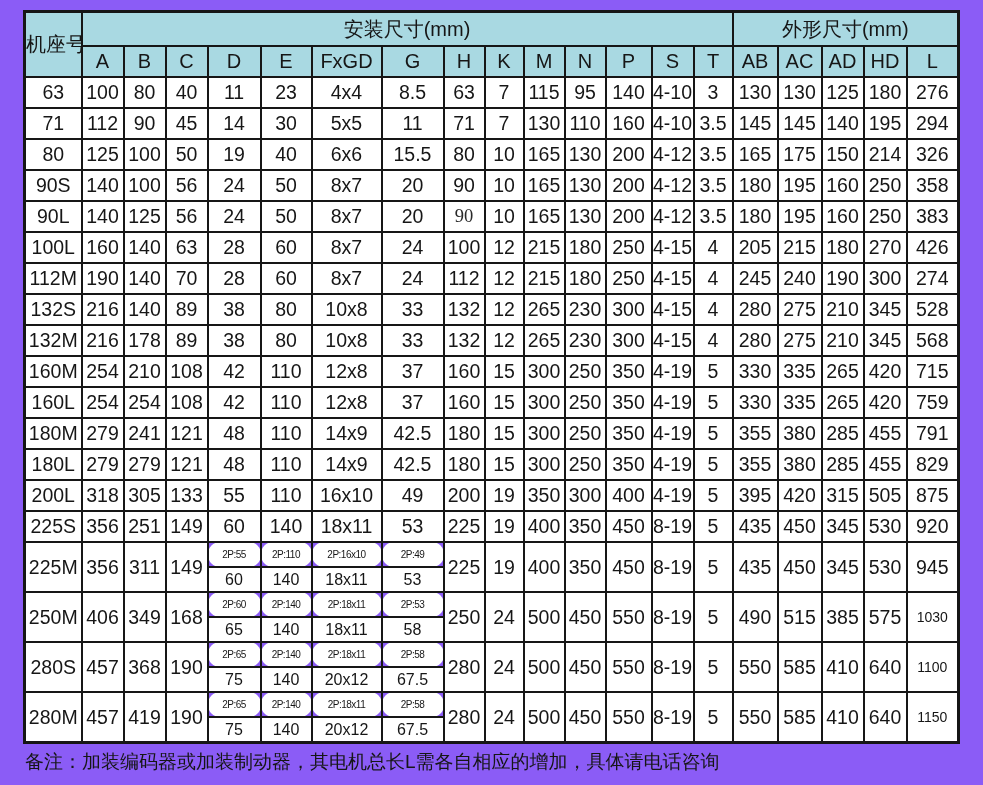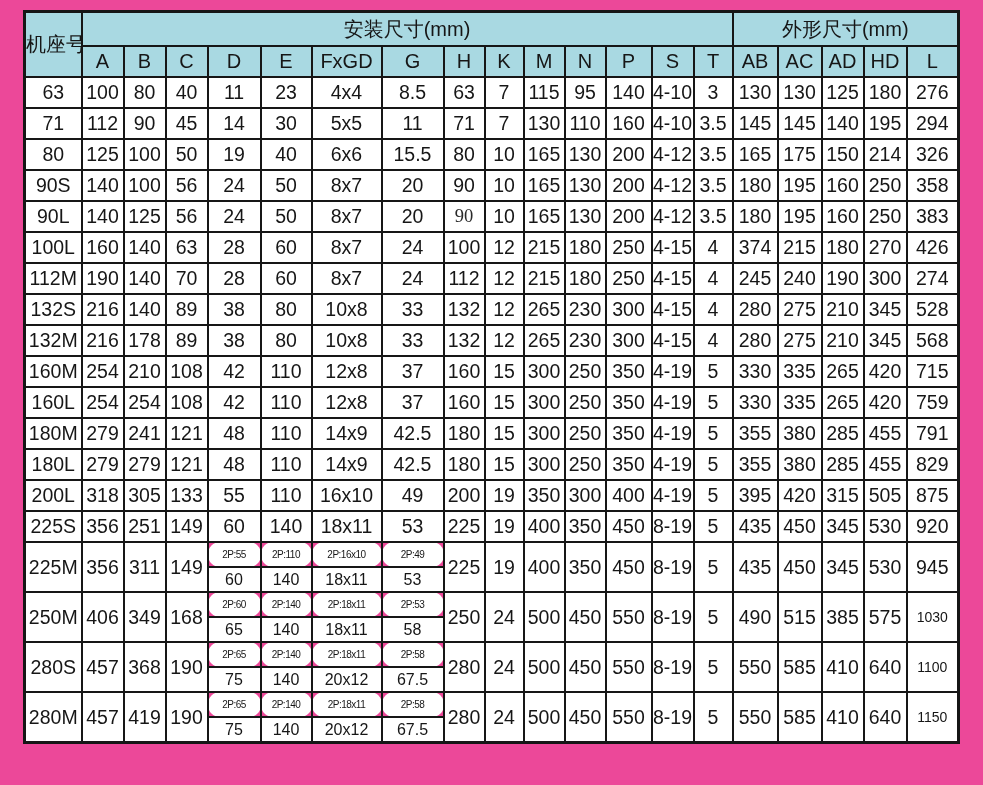--- a/index.html
+++ b/index.html
@@ -1,16 +1,16 @@
 <!DOCTYPE html>
 <html><head>
 <meta charset="utf-8">
 <style>
   html,body{margin:0;padding:0;background:#ffffff;}
-  .page{position:relative;width:983px;height:785px;background:#ec4899;overflow:hidden;
+  .page{position:relative;width:983px;height:785px;background:#8b5cf6;overflow:hidden;
         font-family:"Liberation Sans",sans-serif;color:#161616;}
   table.dim{position:absolute;left:23px;top:10px;width:934px;border-collapse:collapse;
         table-layout:fixed;border:3px solid #161616;}
   th,td{border:2px solid #161616;text-align:center;vertical-align:middle;
         padding:0;overflow:hidden;white-space:nowrap;}
   thead th{background:#a9d9e2;font-weight:normal;font-size:20px;}
   tr.grp th{height:32px;}
   tr.cols th{height:29px;}
   tbody td{font-size:19.5px;height:29px;background:#ffffff;}
   td.frame{font-size:19.5px;}
@@ -195,21 +195,21 @@
           <td>60</td>
           <td>8x7</td>
           <td>24</td>
           <td>100</td>
           <td>12</td>
           <td>215</td>
           <td>180</td>
           <td>250</td>
           <td>4-15</td>
           <td>4</td>
-          <td>374</td>
+          <td>205</td>
           <td>215</td>
           <td>180</td>
           <td>270</td>
           <td>426</td>
         </tr>
         <tr>
           <td class="frame">112M</td>
           <td>190</td>
           <td>140</td>
           <td>70</td>
@@ -513,13 +513,14 @@
           <td class="num-sm" rowspan="2">1150</td>
         </tr>
         <tr>
           <td class="sub">75</td>
           <td class="sub">140</td>
           <td class="sub">20x12</td>
           <td class="sub">67.5</td>
         </tr>
       </tbody>
   </table>
+  <div class="note">备注：加装编码器或加装制动器，其电机总长L需各自相应的增加，具体请电话咨询</div>
 </div>
 
 </body></html>

